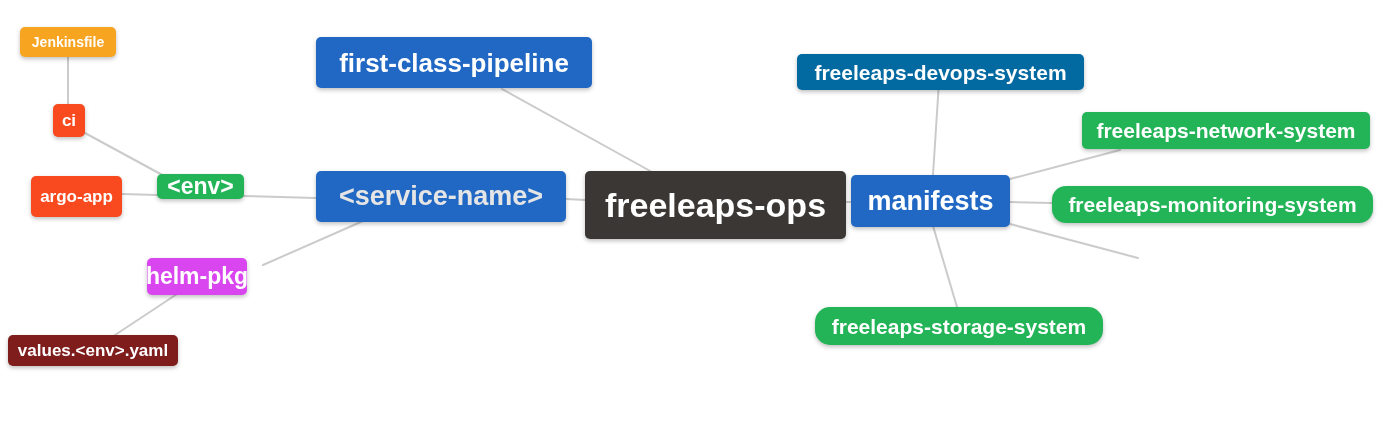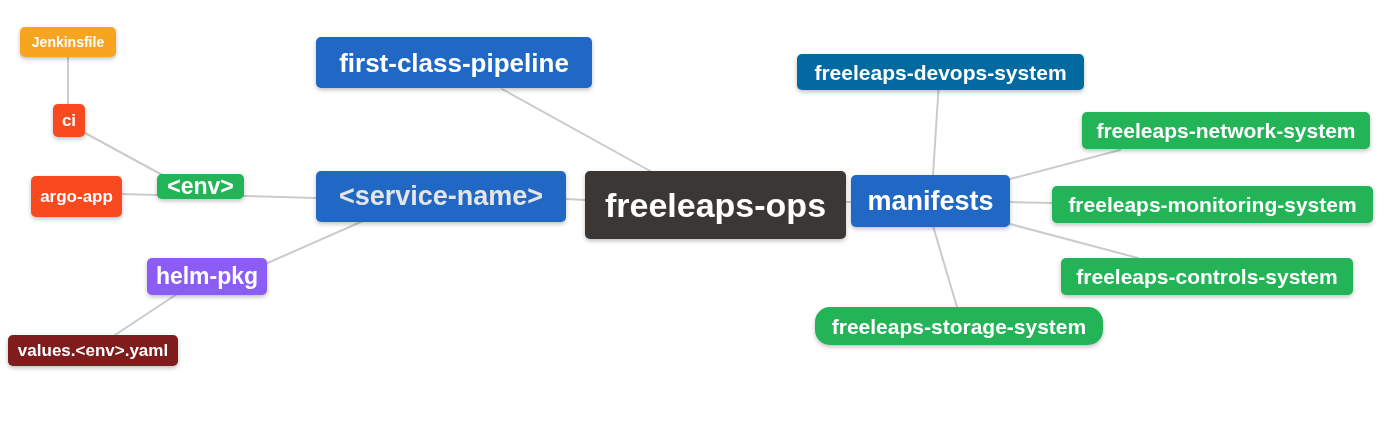--- a/index.html
+++ b/index.html
@@ -57,24 +57,23 @@
       <line x1="1010" y1="179" x2="1120" y2="150" stroke="#CBCBCB" stroke-width="2" stroke-linecap="round"></line>
       <line x1="1010" y1="202" x2="1052" y2="203" stroke="#CBCBCB" stroke-width="2" stroke-linecap="round"></line>
       <line x1="1010" y1="224" x2="1138" y2="258" stroke="#CBCBCB" stroke-width="2" stroke-linecap="round"></line>
       <line x1="933" y1="226" x2="957" y2="307" stroke="#CBCBCB" stroke-width="2" stroke-linecap="round"></line>
     </svg>
 
 <div class="node" style="left: 20px; top: 27px; width: 96px; height: 30px; font-size: 14px; background: rgb(247, 164, 33); color: rgb(255, 255, 255);">Jenkinsfile</div>
     <div class="node" style="left: 53px; top: 104px; width: 32px; height: 33px; font-size: 17px; background: rgb(249, 73, 31); color: rgb(255, 255, 255);">ci</div>
     <div class="node" style="left: 31px; top: 176px; width: 91px; height: 41px; font-size: 17px; background: rgb(249, 73, 31); color: rgb(255, 255, 255);">argo-app</div>
     <div class="node" style="left: 157px; top: 174px; width: 87px; height: 25px; font-size: 23px; background: rgb(34, 180, 87); color: rgb(255, 255, 255);">&lt;env&gt;</div>
-    <div class="node" style="left: 147px; top: 258px; width: 120px; height: 37px; font-size: 23px; background: #8b5cf6; color: rgb(255, 255, 255);">helm-pkg</div>
+    <div class="node" style="left: 147px; top: 258px; width: 100px; height: 37px; font-size: 23px; background: #d946ef; color: rgb(255, 255, 255);">helm-pkg</div>
     <div class="node" style="left: 8px; top: 335px; width: 170px; height: 31px; font-size: 17px; background: #7f1d1d; color: rgb(255, 255, 255);">values.&lt;env&gt;.yaml</div>
     <div class="node" style="left: 316px; top: 37px; width: 276px; height: 51px; font-size: 26px; background: rgb(32, 104, 196); color: rgb(255, 255, 255); text-align: center;">first-class-pipeline</div>
     <div class="node" style="left: 316px; top: 171px; width: 250px; height: 51px; font-size: 27px; background: rgb(32, 104, 196); color: #e5e5e5;">&lt;service-name&gt;</div>
     <div class="node" style="left: 585px; top: 171px; width: 261px; height: 68px; font-size: 34px; background: rgb(59, 55, 52); color: rgb(255, 255, 255);">freeleaps-ops</div>
     <div class="node" style="left: 851px; top: 175px; width: 159px; height: 52px; font-size: 27px; background: rgb(32, 104, 196); color: rgb(255, 255, 255);">manifests</div>
     <div class="node" style="left: 797px; top: 30px; width: 287px; height: 36px; font-size: 21px; background: #0369a1; color: rgb(255, 255, 255); margin-top: 24px;">freeleaps-devops-system</div>
     <div class="node" style="left: 1054px; top: 112px; width: 288px; height: 37px; font-size: 21px; background: rgb(34, 180, 87); color: rgb(255, 255, 255); margin-left: 28px;">freeleaps-network-system</div>
-    <div class="node" style="left: 1052px; top: 186px; width: 321px; height: 37px; font-size: 21px; background: rgb(34, 180, 87); color: rgb(255, 255, 255);">freeleaps-monitoring-system</div>
-    <div class="node" style="left: 1061px; top: 258px; width: 292px; height: 37px; font-size: 21px; background: rgb(34, 180, 87); color: rgb(255, 255, 255);">freeleaps-controls-system</div>
+    <div class="node" style="left: 1052px; top: 186px; width: 321px; height: 37px; font-size: 21px; background: rgb(34, 180, 87); color: rgb(255, 255, 255); border-radius: 14px;">freeleaps-monitoring-system</div>
     <div class="node" style="left: 815px; top: 307px; width: 288px; height: 38px; font-size: 21px; background: rgb(34, 180, 87); color: rgb(255, 255, 255); border-radius: 15px;">freeleaps-storage-system</div>
   </div>
 
 </body></html>

